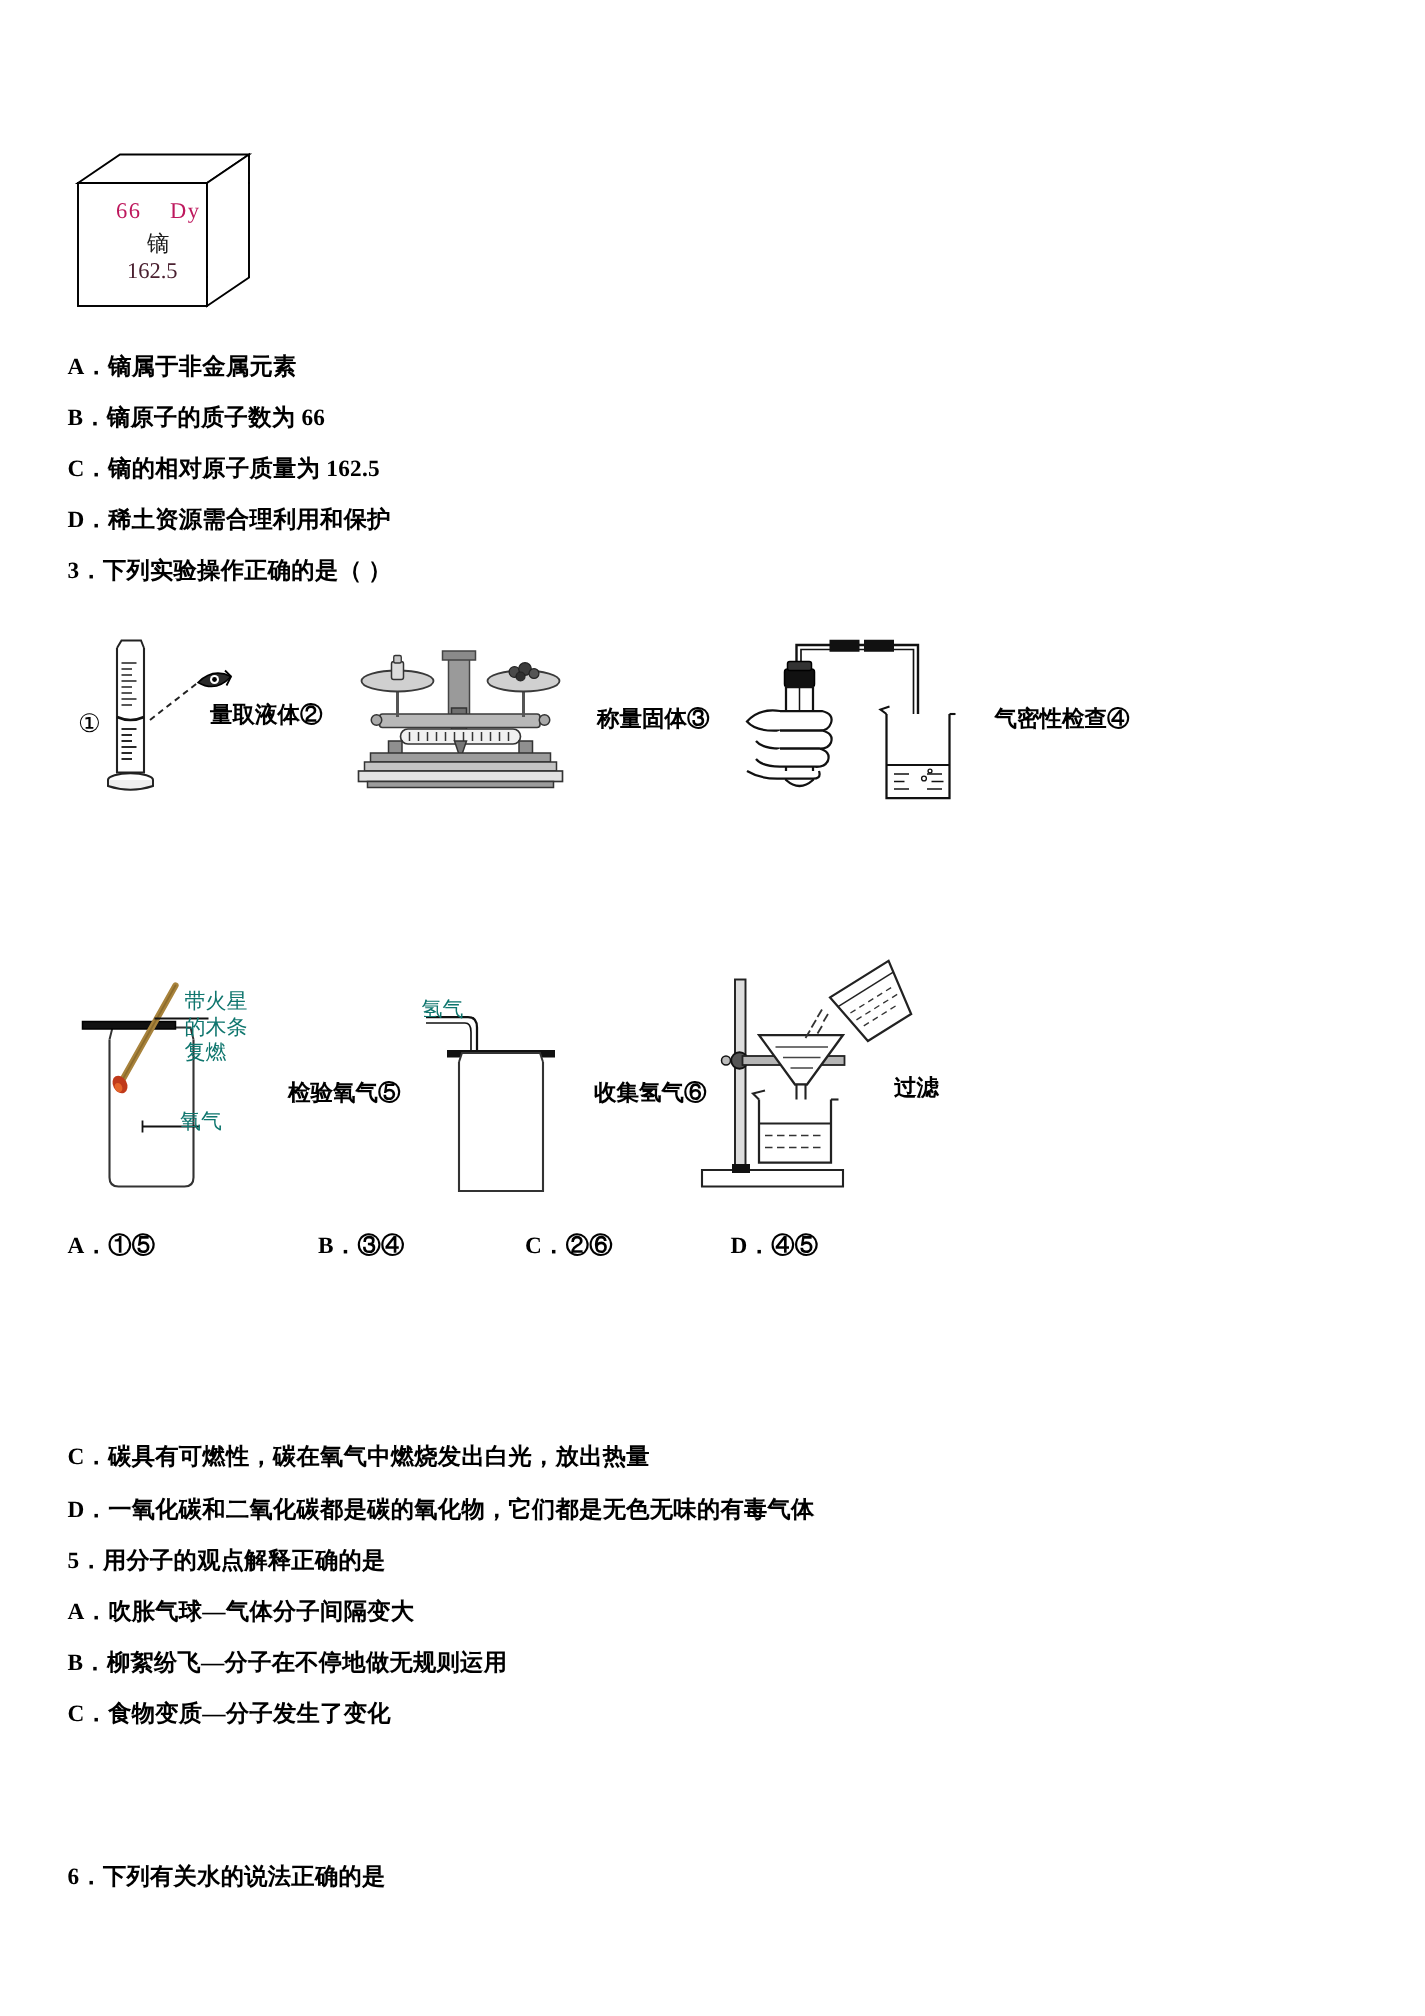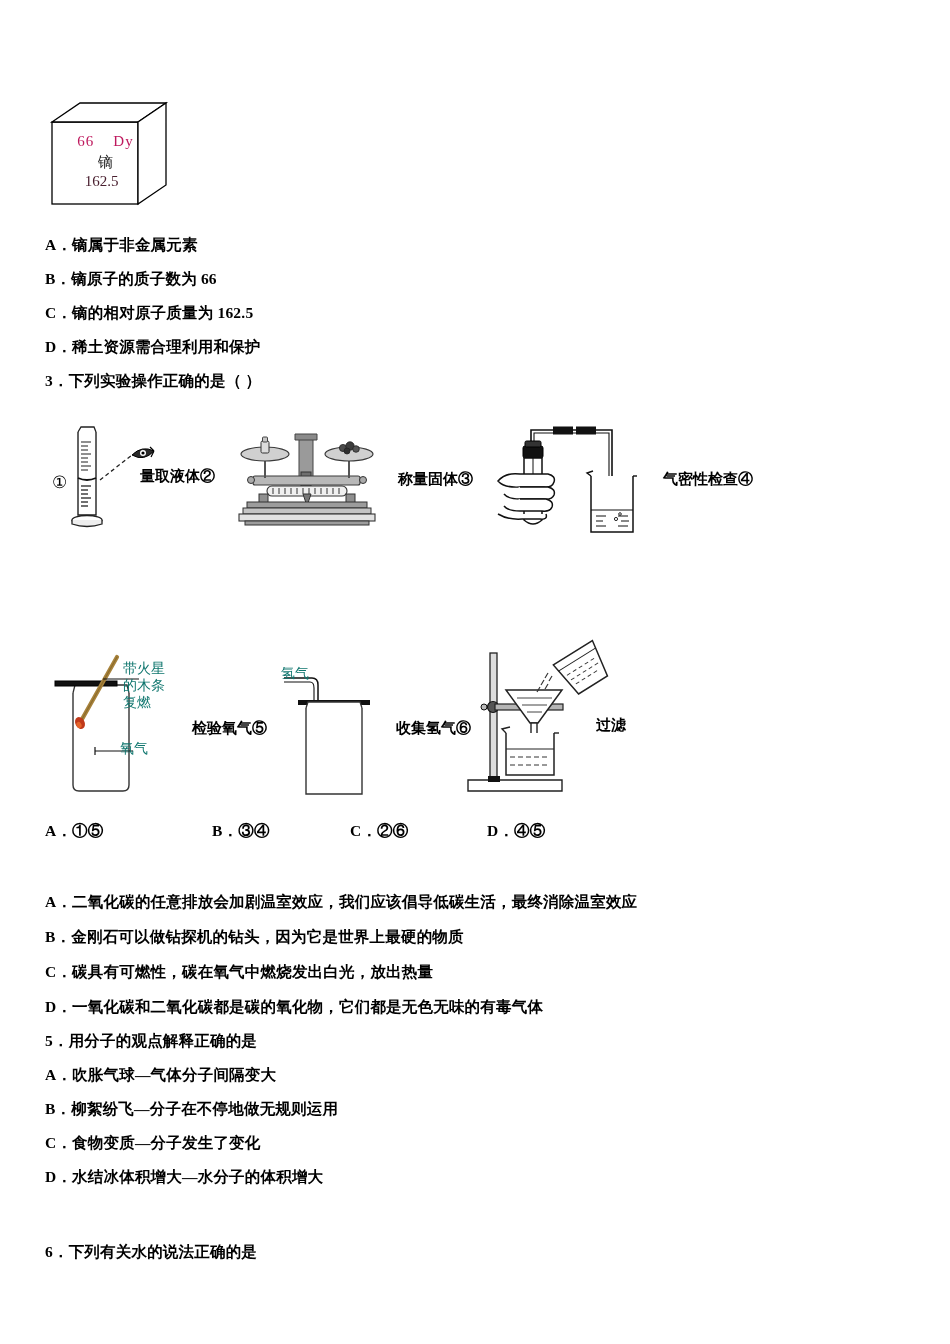--- a/index.html
+++ b/index.html
@@ -389,42 +389,33 @@
   <div class="qline" style="left:212px; top:821px;">
     <span class="opt-label">B．</span><span>③④</span>
   </div>
   <div class="qline" style="left:350px; top:821px;">
     <span class="opt-label">C．</span><span>②⑥</span>
   </div>
   <div class="qline" style="left:466px; top:821px;margin-left:21px;">
     <span class="opt-label">D．</span><span>④⑤</span>
   </div>
 
-  <div class="qline" style="left:45px; top:892px;">
-    <span class="opt-label">A．</span><span>二氧化碳的任意排放会加剧温室效应，我们应该倡导低碳生活，最终消除温室效应</span>
-  </div>
-  <div class="qline" style="left:45px; top:927px;">
-    <span class="opt-label">B．</span><span>金刚石可以做钻探机的钻头，因为它是世界上最硬的物质</span>
-  </div>
   <div class="qline" style="left:45px; top:997px;">
     <span class="opt-label">D．</span><span>一氧化碳和二氧化碳都是碳的氧化物，它们都是无色无味的有毒气体</span>
   </div>
   <div class="qline" style="left:45px; top:962px;">
     <span class="opt-label">C．</span><span>碳具有可燃性，碳在氧气中燃烧发出白光，放出热量</span>
   </div>
 
   <div class="qline" style="left:45px; top:1031px;">5．用分子的观点解释正确的是</div>
   <div class="qline" style="left:45px; top:1065px;">
     <span class="opt-label">A．</span><span>吹胀气球—气体分子间隔变大</span>
   </div>
   <div class="qline" style="left:45px; top:1099px;">
     <span class="opt-label">B．</span><span>柳絮纷飞—分子在不停地做无规则运用</span>
   </div>
   <div class="qline" style="left:45px; top:1133px;">
     <span class="opt-label">C．</span><span>食物变质—分子发生了变化</span>
   </div>
-  <div class="qline" style="left:45px; top:1167px;">
-    <span class="opt-label">D．</span><span>水结冰体积增大—水分子的体积增大</span>
-  </div>
 
   <div class="qline" style="left:45px; top:1201px;margin-top:41px;">6．下列有关水的说法正确的是</div>
 
 </div>
 
 </body></html>

